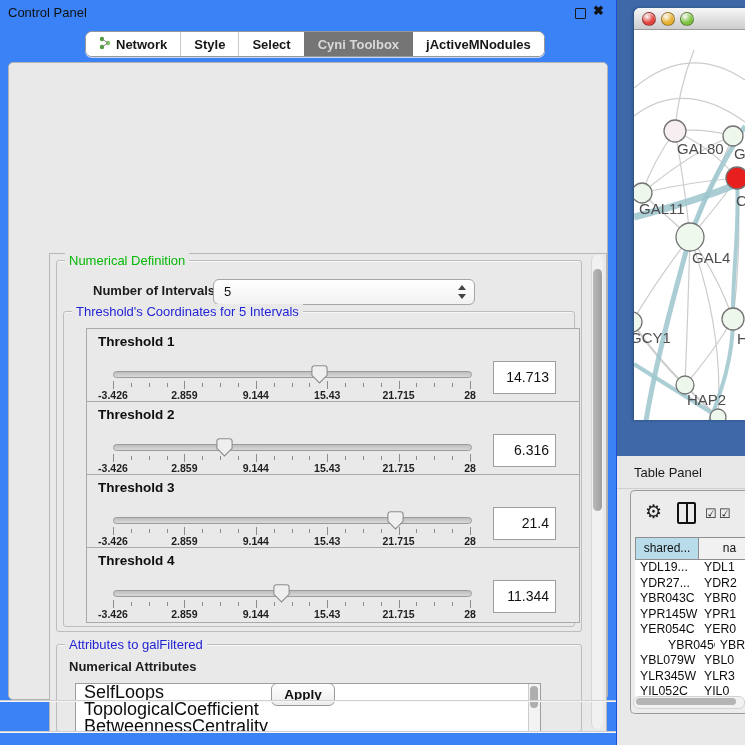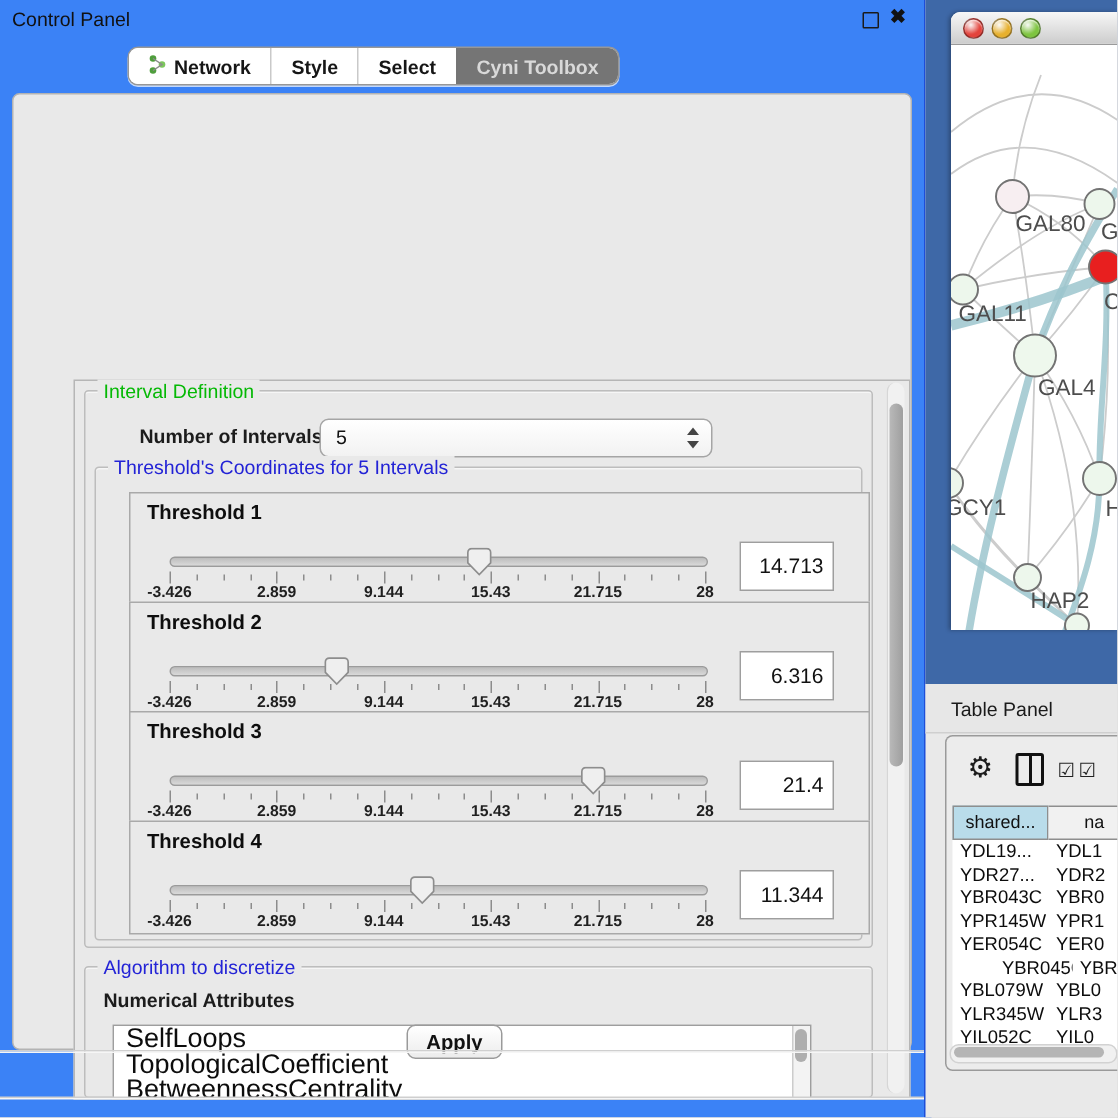--- a/index.html
+++ b/index.html
@@ -106,29 +106,32 @@
         </div>
         <div class="seg">
           <span class="lbl">Style</span>
         </div>
         <div class="seg">
           <span class="lbl">Select</span>
         </div>
         <div class="seg sel">
           <span class="lbl">Cyni Toolbox</span>
         </div>
+        <div class="seg">
+          <span class="lbl">jActiveMNodules</span>
+        </div>
       </div>
 
     <div class="content">
 
 
       <div class="viewport">
 
         <div class="group" style="left:6px;top:6px;width:524px;height:370px;">
-          <span class="legend green">Interval Definition</span>
+          <span class="legend green">Numerical Definition</span>
           <span class="lbl" style="position:absolute;left:36px;top:22px;font-weight:700;">Number of Intervals</span>
           <div class="combo" style="left:156px;top:18px;width:250px;">
             <span>5</span>
             <span class="stepper"></span>
           </div>
 
           <div class="group" style="left:6px;top:50px;width:510px;height:314px;">
             <span class="legend blue">Threshold's Coordinates for 5 Intervals</span>
             <div id="thresholds-host">
                 <div class="thr-panel" style="top: 16px;">
@@ -301,21 +304,21 @@
                       <span class="tick-lab" style="left: 100%;">28</span>
                     </div>
     </div>
     <div class="thr-value">11.344</div>
   </div>
               </div>
           </div>
         </div>
 
         <div class="group" style="left:6px;top:390px;width:524px;height:86px;">
-          <span class="legend blue">Algorithm to discretize</span>
+          <span class="legend blue">Attributes to galFiltered</span>
           <span class="lbl" style="position:absolute;left:12px;top:14px;font-weight:700;">Numerical Attributes</span>
           <div class="attr-list">
             <div id="attr-items">
                 <div class="attr-item">SelfLoops</div>
                 <div class="attr-item">TopologicalCoefficient</div>
                 <div class="attr-item">BetweennessCentrality</div>
               </div>
             <div class="attr-scroll">
                 <div class="thumb"></div>
               </div>

